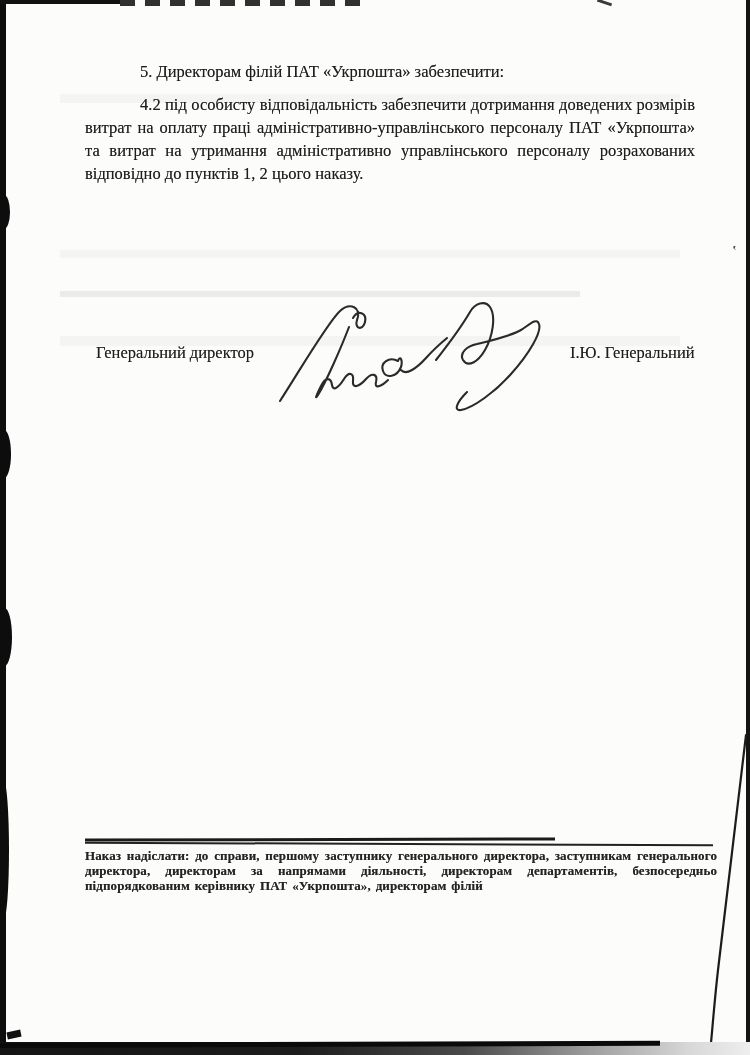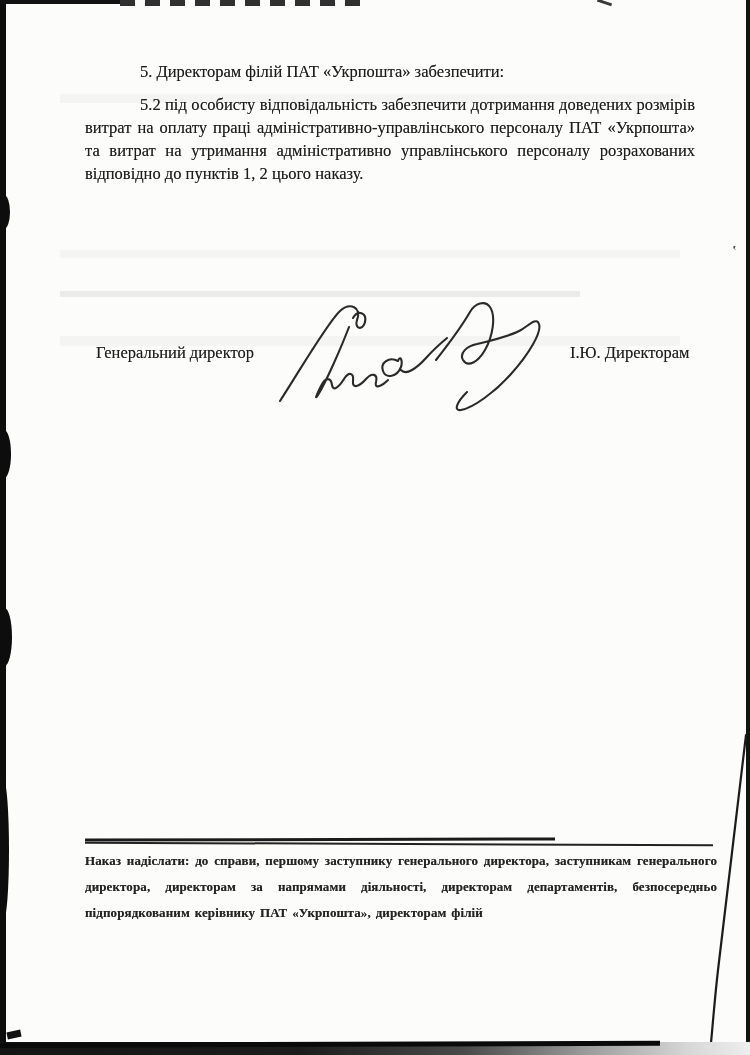--- a/index.html
+++ b/index.html
@@ -23,21 +23,21 @@
   .sig-row{position:absolute;left:0;top:298px;width:675px;height:115px;font-size:16.5px;padding-left:44px;}
   .sig-role{position:absolute;left:96px;top:45px;white-space:nowrap;text-shadow:0 0 .5px rgba(20,20,20,.5);}
   .sig-name{position:absolute;left:570px;top:45px;white-space:nowrap;text-shadow:0 0 .5px rgba(20,20,20,.5);}
   .sig-svg{position:absolute;left:270px;top:0px;}
   
   .footer{position:absolute;left:85px;top:836px;width:632px;}
   .sep1{position:absolute;left:0;top:2px;width:470px;height:3px;background:#1b1b1b;transform:rotate(-.15deg);}
   .sep2{position:absolute;left:0;top:7px;width:628px;height:2px;background:#222;transform:rotate(.25deg);}
   .footer p{
     margin:12px 0 7px 0;
-    font-size:13px;line-height:26px;font-weight:700;
+    font-size:13px;line-height:15px;font-weight:700;
     text-align:justify;letter-spacing:.1px;word-spacing:1.5px;
     color:#242424;text-shadow:0 0 .5px rgba(20,20,20,.5);
   }
   
   .edge-left{position:absolute;left:0;top:0;width:6px;height:1055px;background:#0d0d0d;}
   .edge-left-bump{position:absolute;background:#0d0d0d;border-radius:50%;}
   .b1{left:-2px;top:195px;width:12px;height:34px;}
   .b2{left:-3px;top:430px;width:14px;height:48px;}
   .b3{left:-3px;top:608px;width:15px;height:58px;}
   .b4{left:-2px;top:780px;width:11px;height:140px;}
@@ -68,41 +68,41 @@
 
 <div class="page">
 
   <div class="streak s1"></div>
   <div class="streak s2"></div>
   <div class="streak s3"></div>
   <div class="streak s4"></div>
 
   <div class="content">
     <p>5. Директорам філій ПАТ «Укрпошта» забезпечити:</p>
-    <p>5.2 під особисту відповідальність забезпечити дотримання доведених розмірів витрат на оплату праці адміністративно-управлінського персоналу ПАТ «Укрпошта» та витрат на утримання адміністративно управлінського персоналу розрахованих відповідно до пунктів 1, 2 цього наказу.</p>
+    <p>4.2 під особисту відповідальність забезпечити дотримання доведених розмірів витрат на оплату праці адміністративно-управлінського персоналу ПАТ «Укрпошта» та витрат на утримання адміністративно управлінського персоналу розрахованих відповідно до пунктів 1, 2 цього наказу.</p>
   </div>
 
   <div class="sig-row">
     <span class="sig-role">Генеральний директор</span>
     <svg class="sig-svg" width="280" height="115" viewBox="0 0 280 115">
       <g fill="none" stroke="#2a2a2a" stroke-width="2.1" stroke-linecap="round" stroke-linejoin="round">
         <path d="M10 103 C 30 72 58 24 70 13 C 80 4 92 9 87 22 C 84 31 93 33 95 24 C 97 15 88 11 83 20
                  M 79 29 C 71 50 56 84 48 97 C 44 103 47 96 51 88
                  C 56 78 61 80 62 87 C 63 94 69 89 74 81
                  C 79 73 84 75 83 83 C 82 91 89 89 96 81
                  C 102 74 108 76 106 84 C 104 91 111 89 118 82
                  M 128 63 C 119 58 110 65 113 73 C 116 81 127 79 131 69 C 133 62 130 57 128 63
                  M 131 72 C 136 78 147 70 156 60 C 164 51 171 45 177 40"></path>
         <path d="M 166 62 C 177 48 193 26 200 14 C 205 5 215 2 220 9 C 226 18 223 38 215 52
                  C 208 64 198 70 193 62 C 189 55 197 48 207 46
                  C 223 42 241 38 251 32 C 259 27 267 19 269 26
                  C 272 34 259 56 241 76 C 225 94 203 110 191 112 C 183 113 187 104 197 94"></path>
       </g>
     </svg>
-    <span class="sig-name">І.Ю. Директорам</span>
+    <span class="sig-name">І.Ю. Генеральний</span>
   </div>
 
   <div class="footer">
     <div class="sep1"></div>
     <div class="sep2"></div>
     <p>Наказ надіслати: до справи, першому заступнику генерального директора, заступникам генерального директора, директорам за напрямами діяльності, директорам департаментів, безпосередньо підпорядкованим керівнику ПАТ «Укрпошта», директорам філій</p>
   </div>
 
   <div class="edge-left"></div>
   <div class="edge-left-bump b1"></div>

